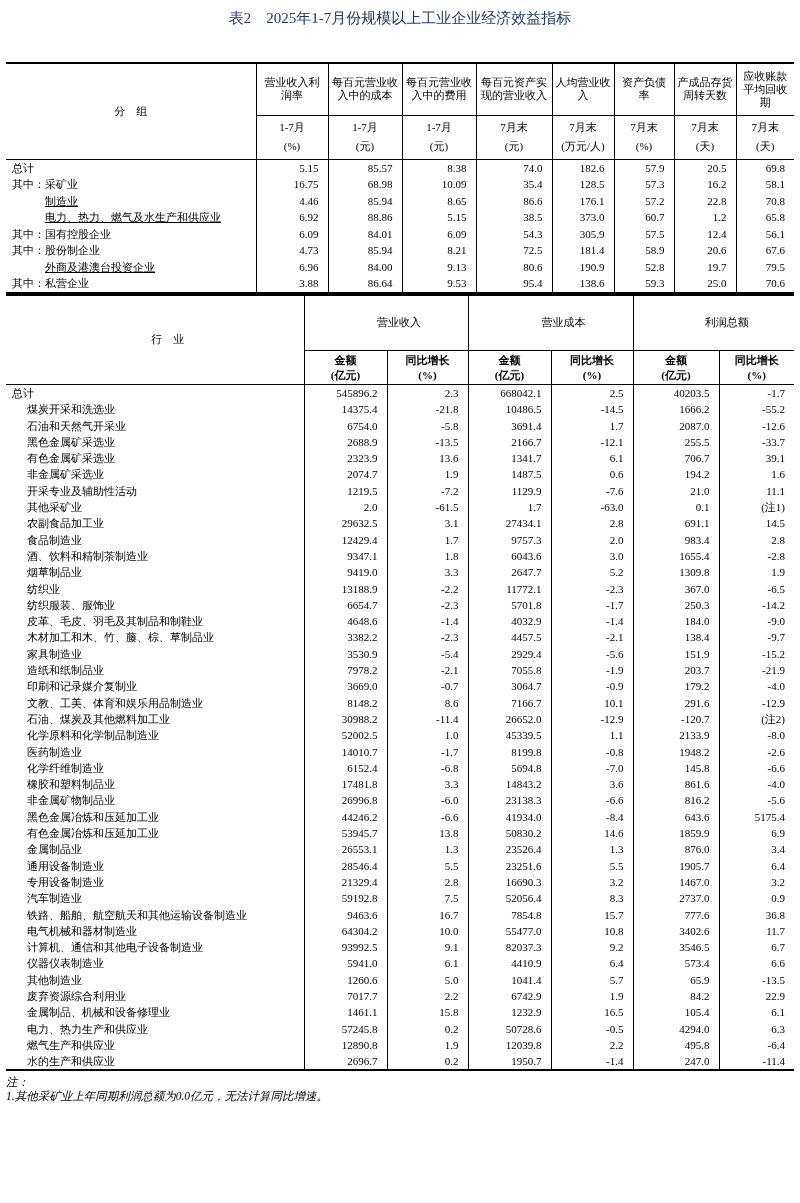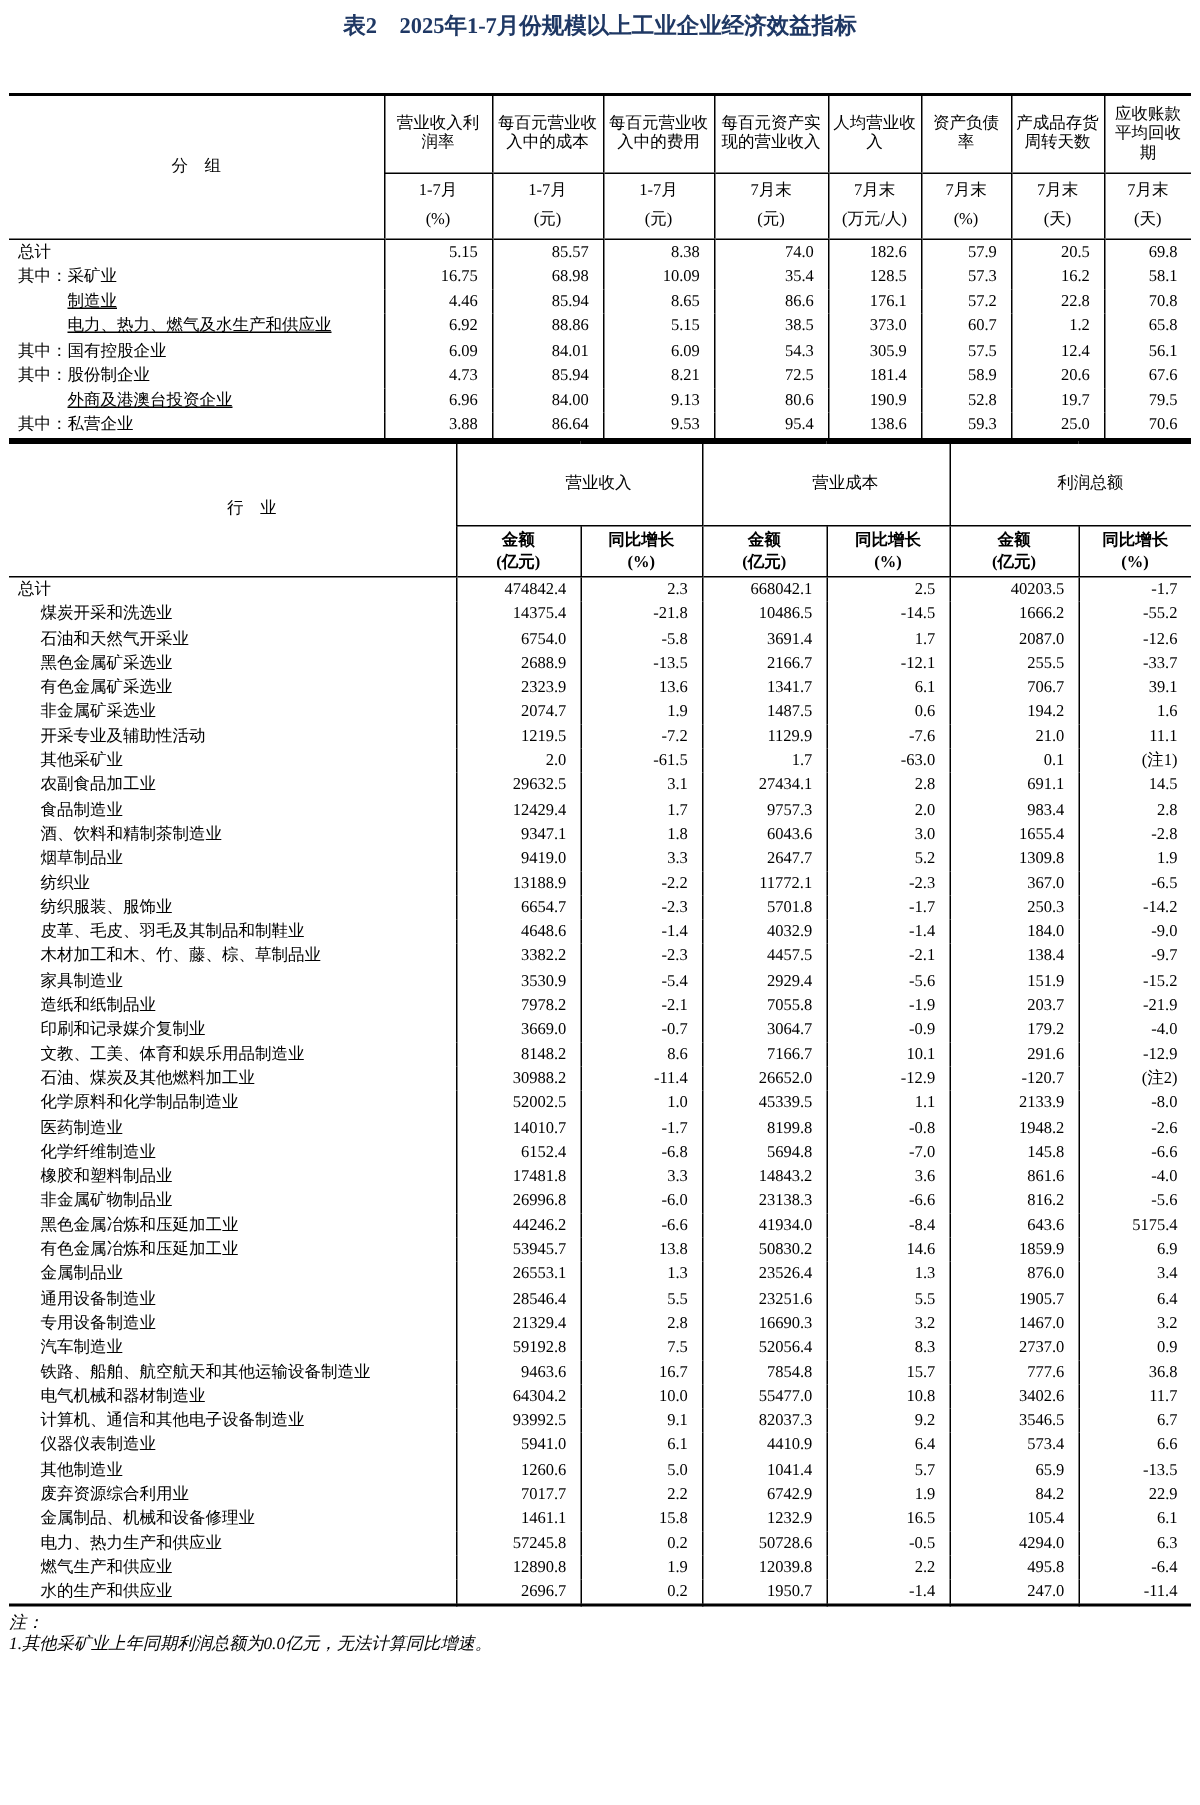--- a/index.html
+++ b/index.html
@@ -5,21 +5,21 @@
   * { margin: 0; padding: 0; box-sizing: border-box; }
   html, body { background: #ffffff; }
   body {
     width: 800px; height: 1203px; overflow: hidden;
     font-family: "Liberation Serif", "DejaVu Serif", serif;
     color: #000000;
   }
   .page { padding: 9px 6px 0 6px; }
 
   .tbl-title {
-    text-align: center; font-weight: bold; font-size: 15px;
+    text-align: center; font-weight: normal; font-size: 15px;
     color: #1f3864; line-height: 19px;
   }
   .title2 { margin-bottom: 34px; }
   .title3 { margin-top: 26px; margin-bottom: 34px; }
 
   table.stat {
     width: 100%; border-collapse: collapse; table-layout: fixed;
     border-top: 2px solid #000; border-bottom: 2px solid #000;
     font-size: 11px;
   }
@@ -245,21 +245,21 @@
           </th>
           <th class="sub">
             <div class="p">同比增长</div>
             <div class="u">(%)</div>
           </th>
         </tr>
       </thead>
     <tbody>
         <tr>
           <td class="lab">总计</td>
-          <td class="num">474842.4</td>
+          <td class="num">545896.2</td>
           <td class="num">2.3</td>
           <td class="num">668042.1</td>
           <td class="num">2.5</td>
           <td class="num">40203.5</td>
           <td class="num">-1.7</td>
         </tr>
         <tr>
           <td class="lab ind1">煤炭开采和洗选业</td>
           <td class="num">14375.4</td>
           <td class="num">-21.8</td>

